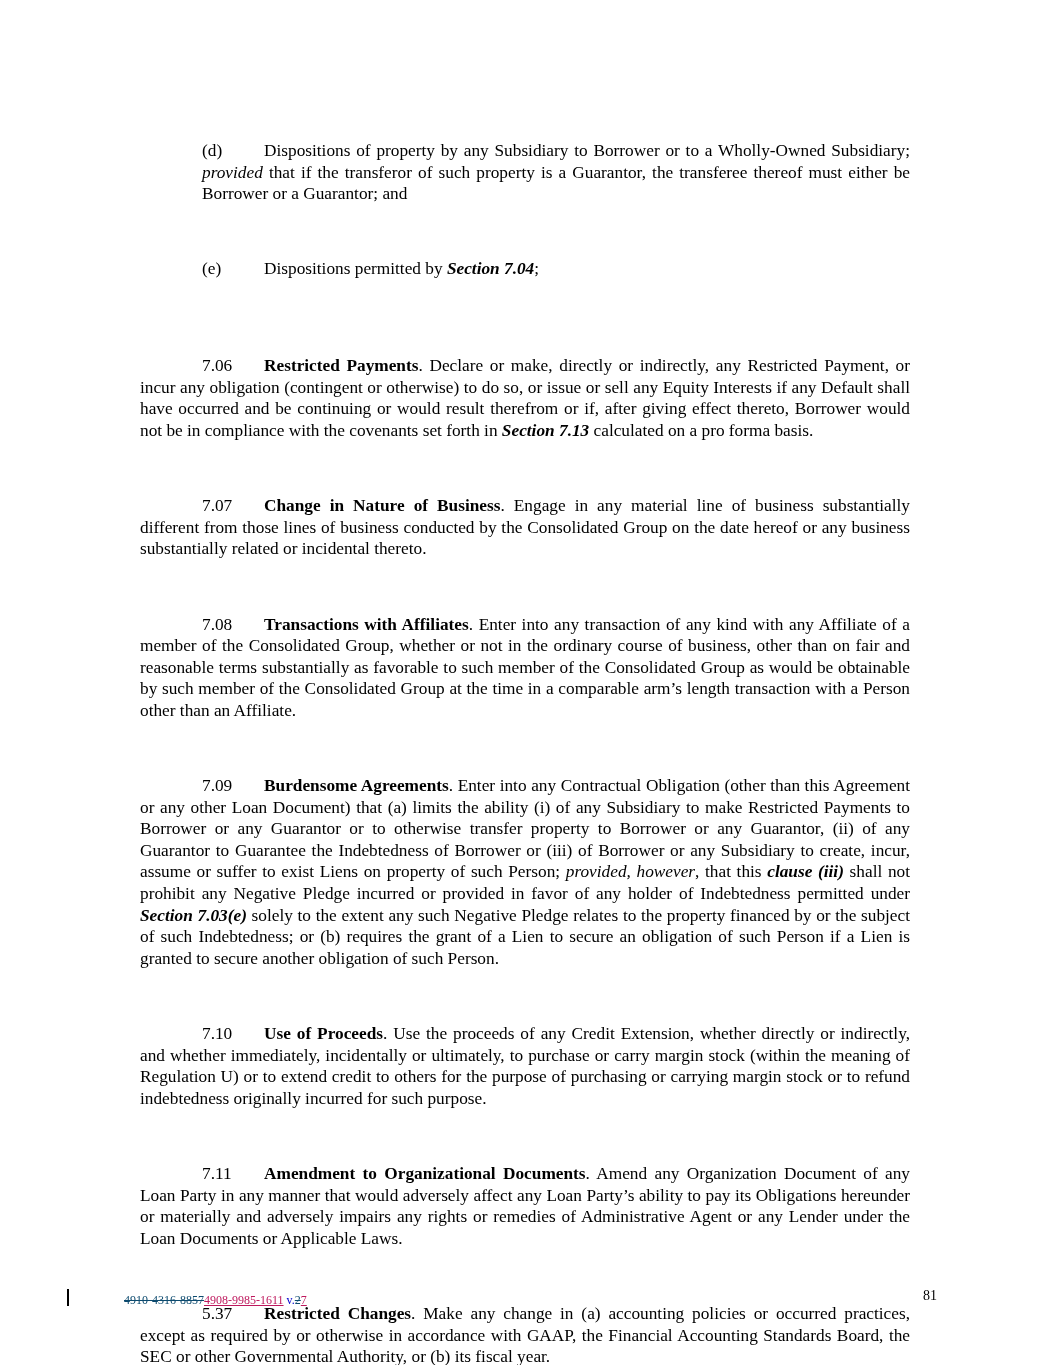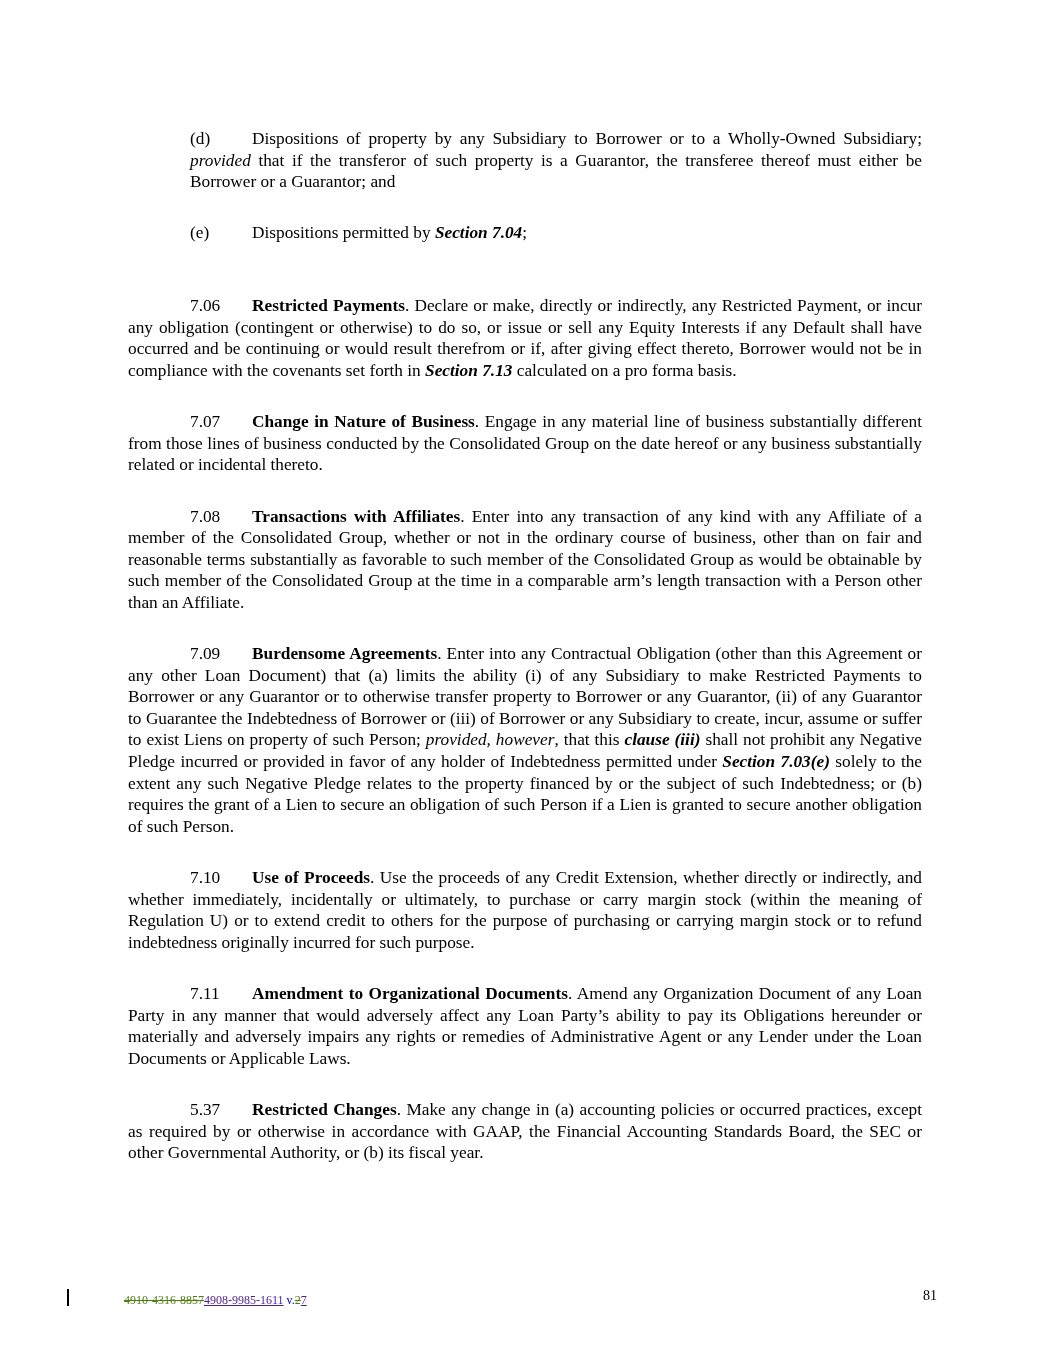--- a/index.html
+++ b/index.html
@@ -1,31 +1,31 @@
 <!DOCTYPE html>
 <html><head>
 <meta charset="utf-8">
 <style>
   html, body { margin:0; padding:0; background:#fff; }
   body { width:1055px; height:1365px; position:relative; overflow:hidden;
          font-family:"Liberation Serif", serif; color:#000; font-size:17.3px; line-height:21.6px; }
   .page { position:absolute; left:124px; top:124px; width:802px; }
-  p { margin:4px; text-align:justify; }
+  p { margin:16px; text-align:justify; }
   .sub { padding-left:62px; }
   .num { display:inline-block; width:62px; }
   .ind { text-indent:62px; }
   .gap { height:21.6px; }
   .bi { font-weight:bold; font-style:italic; }
   .b { font-weight:bold; }
   .i { font-style:italic; }
   .footer { position:absolute; top:1290px; font-size:12px; }
   .bar { position:absolute; left:67px; top:1289px; width:2px; height:17px; background:#000; }
   .fl { left:124px; }
-  .del { color:#4d7c0f; text-decoration:line-through; }
-  .ins { color:#4c1d95; text-decoration:underline; }
+  .del { color:#0c4a6e; text-decoration:line-through; }
+  .ins { color:#be185d; text-decoration:underline; }
   .pg { right:118px; font-size:14px; top:1285px; }
 </style>
 </head>
 <body>
 
 <div class="page">
   <p class="sub"><span class="num">(d)</span><span>Dispositions of property by any Subsidiary to Borrower or to a Wholly-Owned Subsidiary; </span><span class="i">provided</span><span> that if the transferor of such property is a Guarantor, the transferee thereof must either be Borrower or a Guarantor; and</span></p>
   <div class="gap"></div>
   <p class="sub"><span class="num">(e)</span><span>Dispositions permitted by </span><span class="bi">Section 7.04</span><span>;</span></p>
   <div class="gap"></div>

